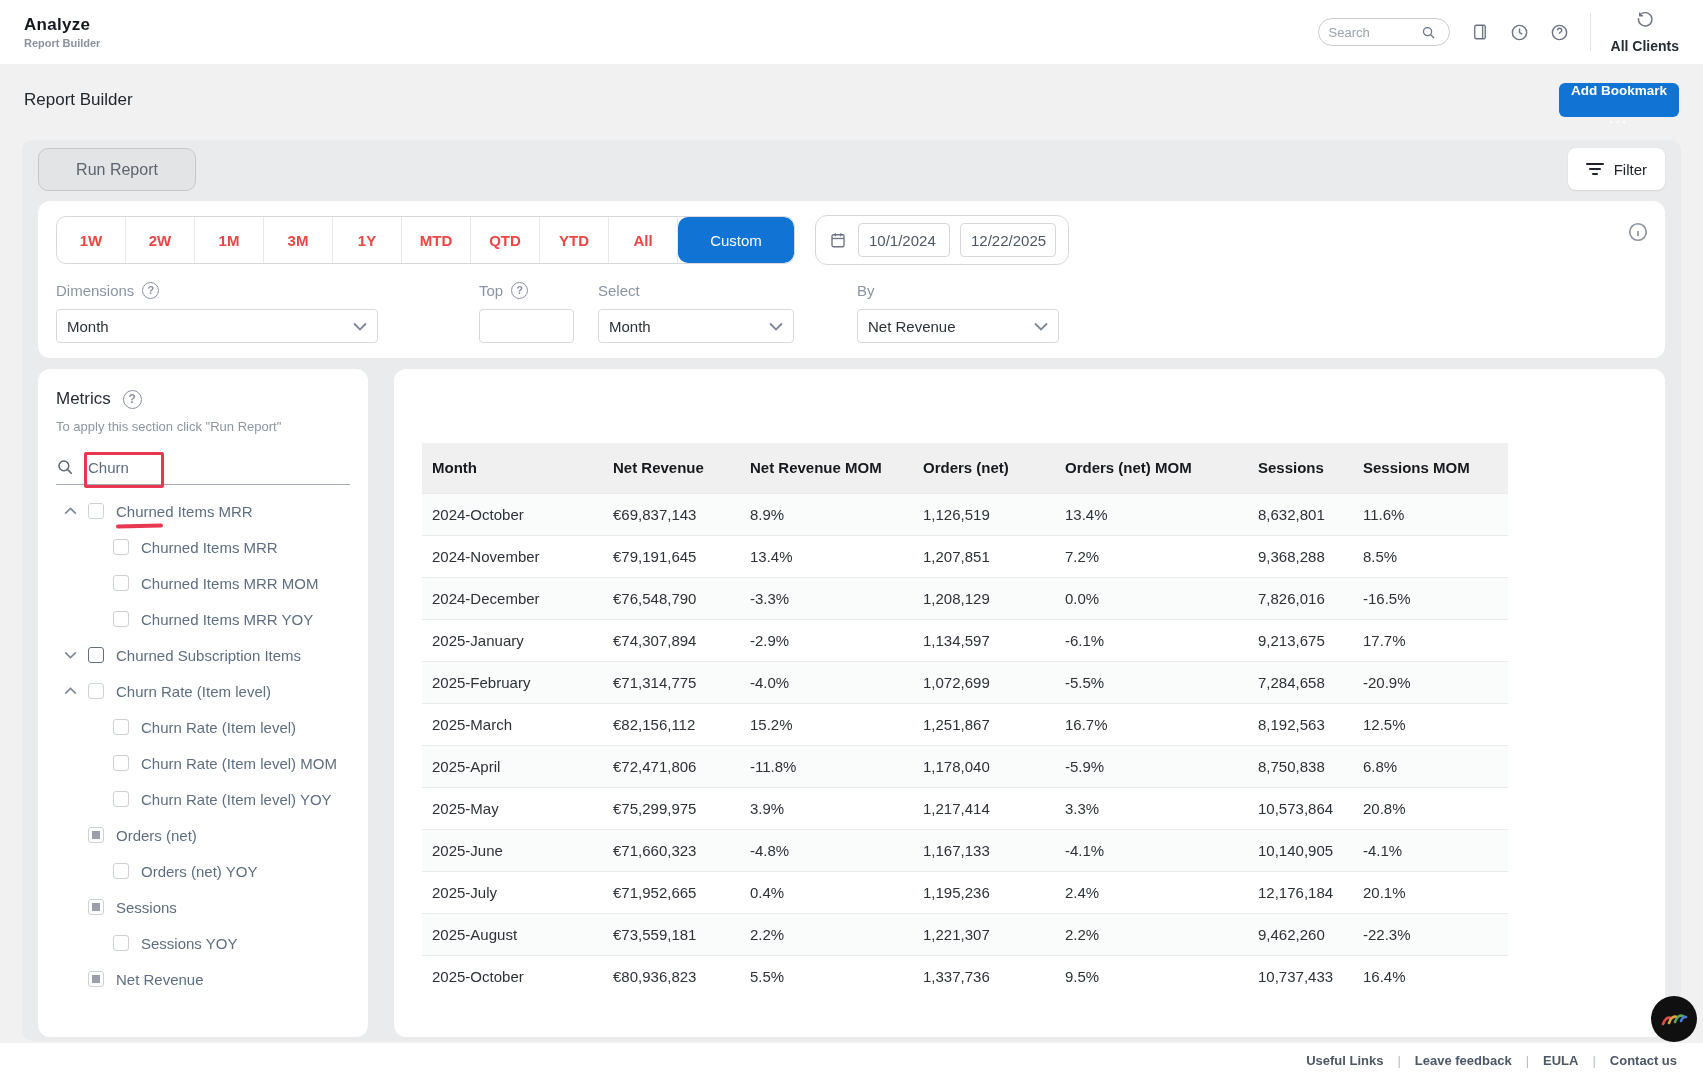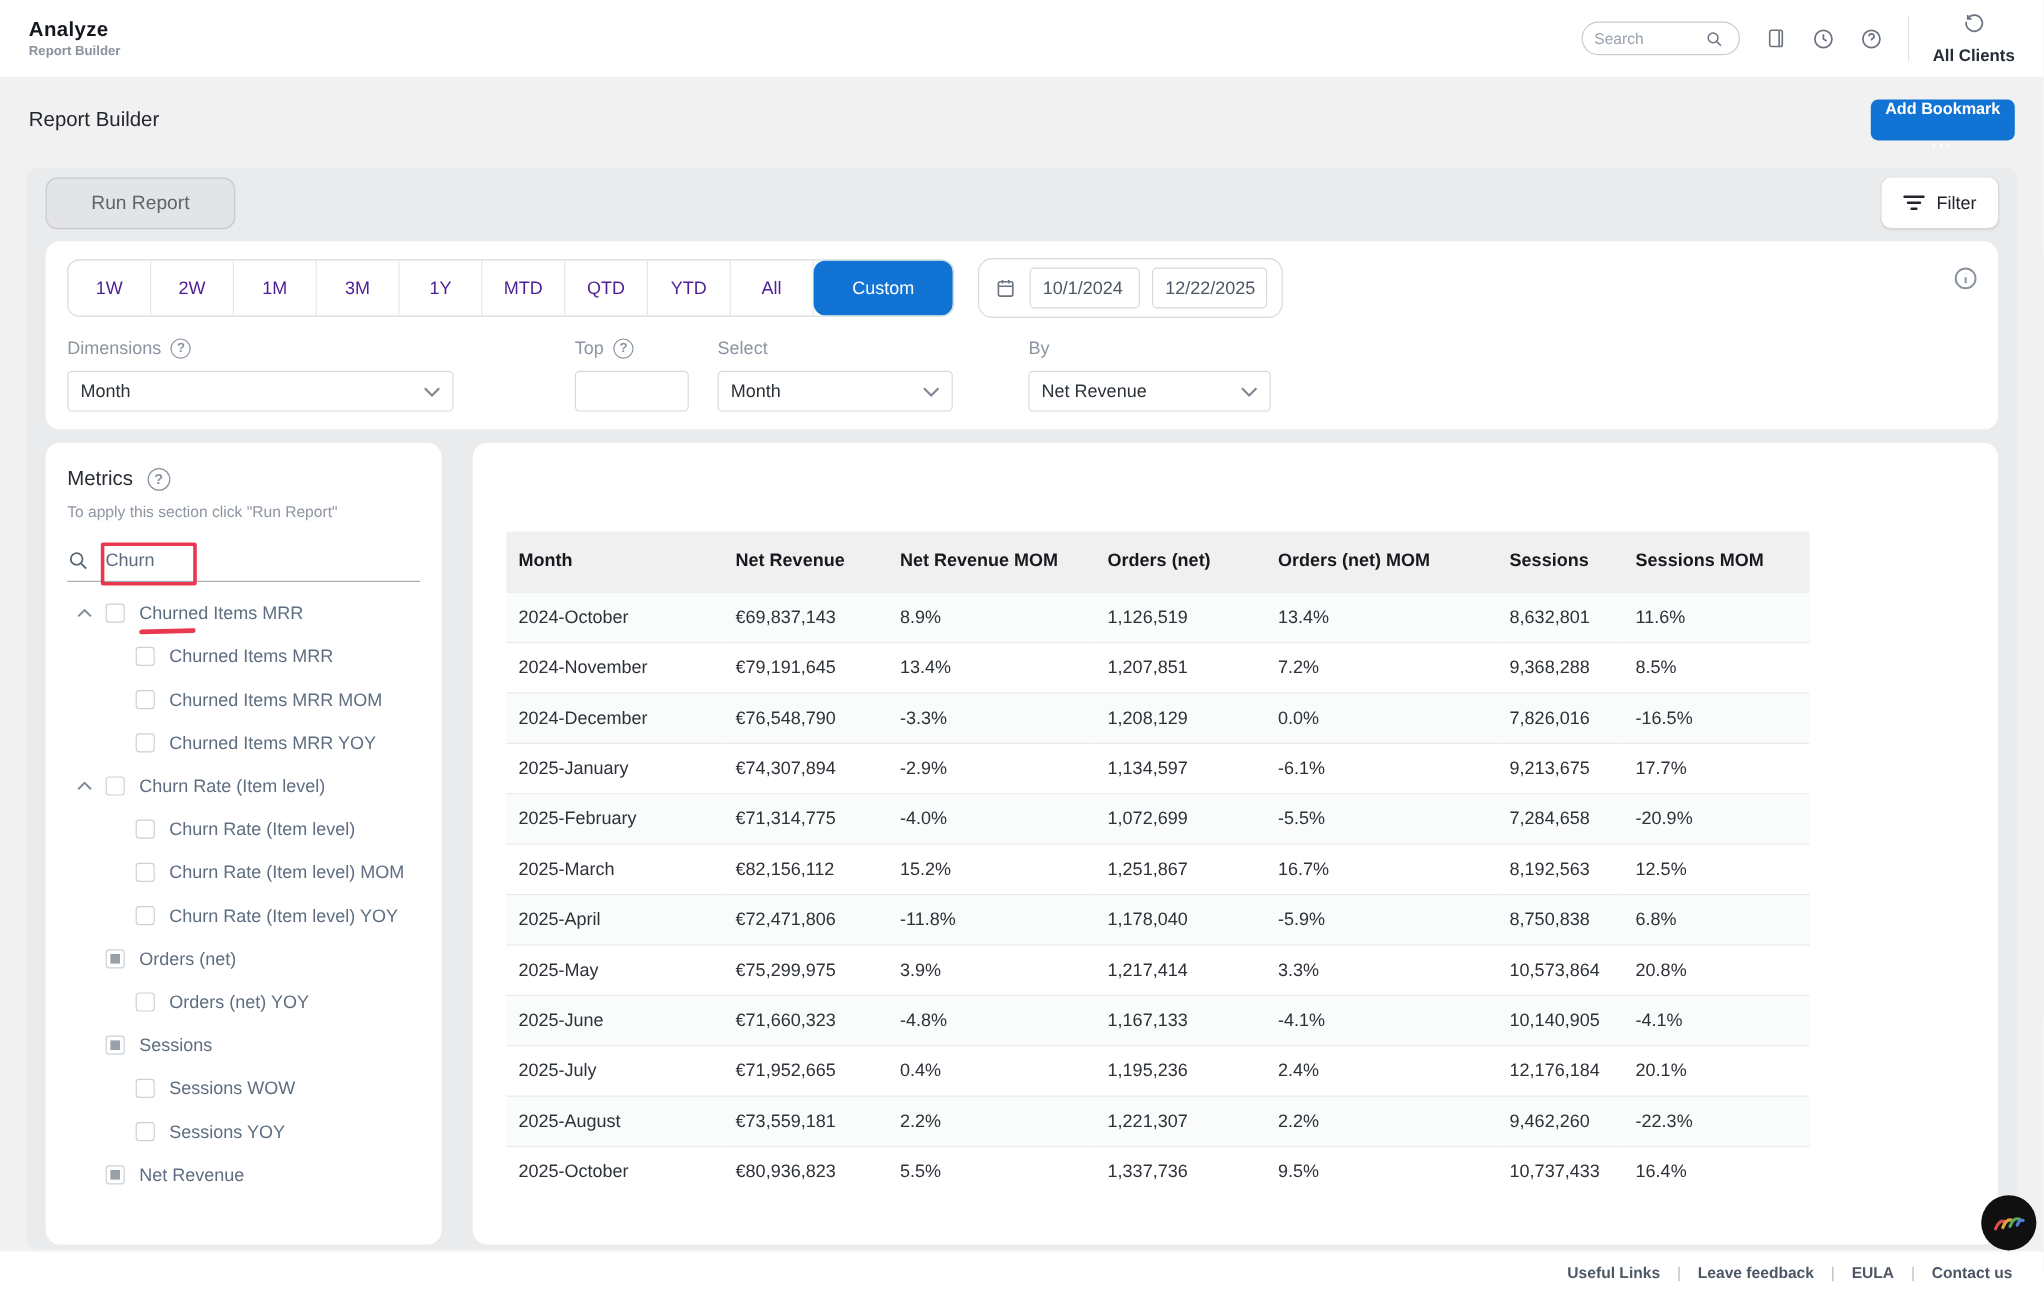--- a/index.html
+++ b/index.html
@@ -25,21 +25,21 @@
   .btn-div { width:1px; height:16px; background:rgba(255,255,255,.55); }
   .dots { letter-spacing:2px; font-weight:800; font-size:13px; margin-top:-4px; }
   
   .canvas { margin:4px 22px 0; background:#eaebed; border-radius:10px; height:901px; padding:8px 16px 4px; position:relative; }
   .canvas-top { display:flex; justify-content:space-between; align-items:flex-start; height:43px; }
   .run-report { width:158px; height:43px; background:#e3e4e6; border:1px solid #c6c8cc; border-radius:10px; color:#5d646e; font-size:16px; font-family:inherit; cursor:pointer; }
   .filter-btn { height:42px; background:#fff; border:none; border-radius:8px; box-shadow:0 1px 2px rgba(0,0,0,.10); display:flex; align-items:center; gap:10px; padding:0 18px; font-size:15px; color:#20242a; font-family:inherit; cursor:pointer; }
   .controls-panel { margin-top:10px; background:#fff; border-radius:12px; height:157px; padding:14px 18px; position:relative; }
   .cp-row1 { display:flex; align-items:center; }
   .segmented { display:flex; border:1px solid #d6d9dc; border-radius:10px; height:48px; background:#fff; overflow:hidden; }
-  .seg { width:69px; display:flex; align-items:center; justify-content:center; font-size:15px; color:#4c1d95; border-right:1px solid #e5e7e9; cursor:pointer; }
+  .seg { width:69px; display:flex; align-items:center; justify-content:center; font-size:15px; color:#ef4444; border-right:1px solid #e5e7e9; cursor:pointer;font-weight:bold; }
   .seg:last-child { border-right:none; }
   .seg.selected { width:116px; background:var(--accent,#1173d4); color:#fff; border-radius:10px; font-weight:400; }
   .date-group { margin-left:20px; height:50px; border:1px solid #d6d9dc; border-radius:12px; display:flex; align-items:center; gap:10px; padding:0 12px; background:#fff; }
   .date-input { height:34px; border:1px solid #d6d9dc; border-radius:4px; display:flex; align-items:center; padding:0 10px; font-size:15px; color:#4d5765; cursor:text; background:#fff; }
   .info-float { position:absolute; right:16px; top:20px; }
   .cp-row2 { margin-top:14px; display:flex; align-items:flex-start; }
   .ctrl-label { font-size:15px; color:#8b95a1; display:flex; align-items:center; gap:8px; height:22px; }
   .dd { margin-top:8px; height:34px; border:1px solid #d6d9dc; border-radius:4px; background:#fff; display:flex; align-items:center; justify-content:space-between; padding:0 10px; font-size:15px; color:#2b3138; cursor:pointer; }
   .plain-input { margin-top:8px; height:34px; border:1px solid #d6d9dc; border-radius:4px; background:#fff; cursor:text; }
   .help-circ { width:17px; height:17px; border-radius:50%; border:1.6px solid #8a93a0; color:#8a93a0; font-size:11px; font-weight:700; display:inline-flex; align-items:center; justify-content:center; }
@@ -267,20 +267,29 @@
               <span class="t-label">Churned Items MRR MOM</span>
             </div>
             <div class="t-row level1">
               <span class="t-chev"></span>
               <span class="t-cb"></span>
               <span class="t-label">Churned Items MRR YOY</span>
             </div>
             <div class="t-row level0">
               <span class="t-chev">
                 <svg width="13" height="8" viewBox="0 0 14 9" fill="none" stroke="currentColor" stroke-width="1.8">
+                  <polyline points="1,1.5 7,7.5 13,1.5"></polyline>
+                </svg>
+              </span>
+              <span class="t-cb strong"></span>
+              <span class="t-label">Churned Subscription Items</span>
+            </div>
+            <div class="t-row level0">
+              <span class="t-chev">
+                <svg width="13" height="8" viewBox="0 0 14 9" fill="none" stroke="currentColor" stroke-width="1.8">
                   <polyline points="1,7.5 7,1.5 13,7.5"></polyline>
                 </svg>
               </span>
               <span class="t-cb"></span>
               <span class="t-label">Churn Rate (Item level)</span>
             </div>
             <div class="t-row level1">
               <span class="t-chev"></span>
               <span class="t-cb"></span>
               <span class="t-label">Churn Rate (Item level)</span>
@@ -302,25 +311,20 @@
             </div>
             <div class="t-row level1">
               <span class="t-chev"></span>
               <span class="t-cb"></span>
               <span class="t-label">Orders (net) YOY</span>
             </div>
             <div class="t-row level0">
               <span class="t-chev"></span>
               <span class="t-cb indeterminate"></span>
               <span class="t-label">Sessions</span>
-            </div>
-            <div class="t-row level1">
-              <span class="t-chev"></span>
-              <span class="t-cb"></span>
-              <span class="t-label">Sessions WOW</span>
             </div>
             <div class="t-row level1">
               <span class="t-chev"></span>
               <span class="t-cb"></span>
               <span class="t-label">Sessions YOY</span>
             </div>
             <div class="t-row level0">
               <span class="t-chev"></span>
               <span class="t-cb indeterminate"></span>
               <span class="t-label">Net Revenue</span>

